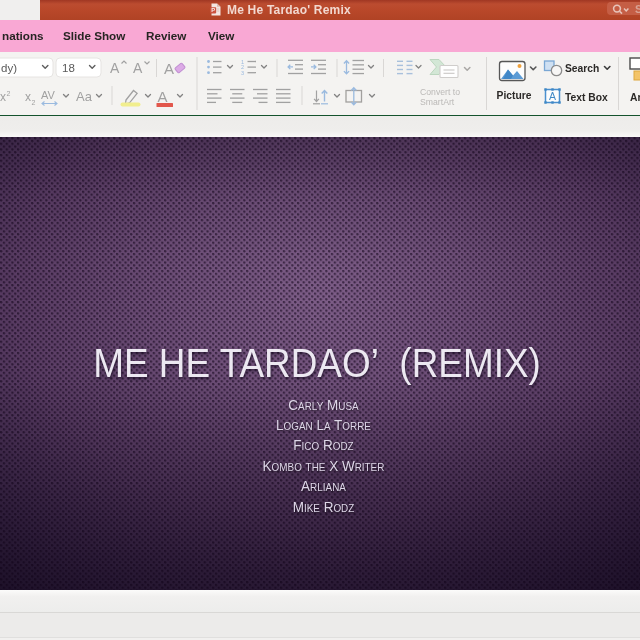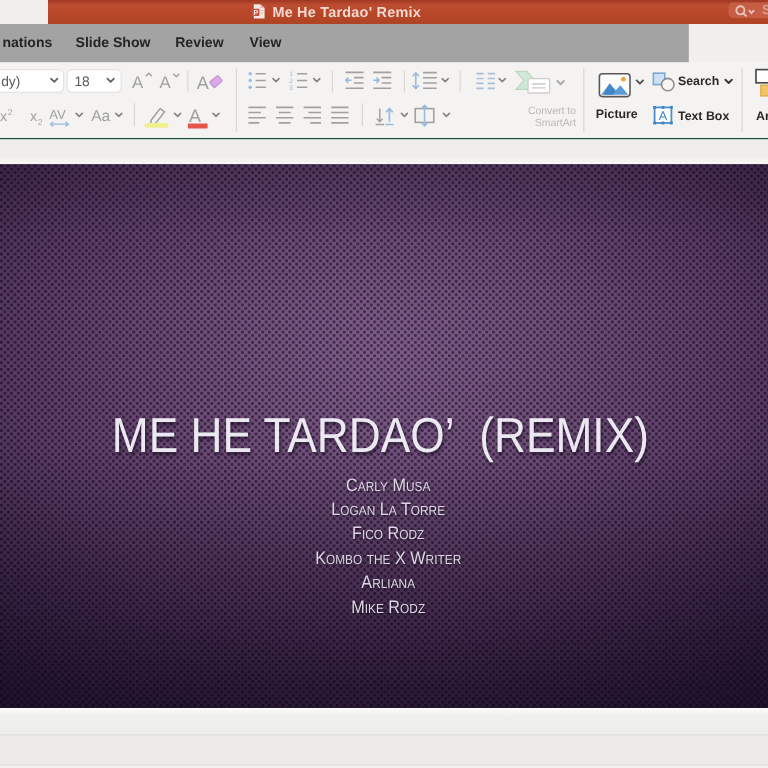--- a/index.html
+++ b/index.html
@@ -5,26 +5,26 @@
   html,body{margin:0;padding:0;}
   body{width:640px;height:640px;overflow:hidden;font-family:"Liberation Sans",sans-serif;background:#f0efee;}
   #app{position:relative;width:640px;height:640px;overflow:hidden;}
   
   #titlebar{position:absolute;left:0;top:0;width:640px;height:20px;background:linear-gradient(#a03723,#bc4c30 20%,#b84729 55%,#b04325 100%);margin-left:40px;}
   #titletxt{position:absolute;left:187px;top:3px;font-size:12px;font-weight:bold;color:#f2d8d0;letter-spacing:0.2px;}
   #docicon{position:absolute;left:170px;top:2.5px;width:11px;height:13px;}
   #searchbox{position:absolute;left:567px;top:2px;width:80px;height:13px;background:#c55e45;border-radius:4px;}
   #searchtxt{position:absolute;left:28px;top:1px;font-size:11px;font-weight:bold;color:#d9a294;}
   
-  #tabbar{position:absolute;left:0;top:20px;width:574px;height:32px;background:#a3a3a3;}
+  #tabbar{position:absolute;left:0;top:20px;width:640px;height:32px;background:#f9a8d4;}
   .tab{position:absolute;top:9px;font-size:11.7px;font-weight:bold;color:#272523;}
   
   #ribbon{position:absolute;left:0;top:52px;width:640px;height:63px;background:#f4f3f1;border-bottom:3px solid #14532d;}
   .rlabel{position:absolute;font-size:10.3px;font-weight:bold;color:#2b2927;}
-  .rsmall{position:absolute;font-size:8.7px;color:#bbb9b7;text-align:right;line-height:9.5px;}
+  .rsmall{position:absolute;font-size:8.7px;color:#bbb9b7;text-align:left;line-height:9.5px;}
   
   #band{position:absolute;left:0;top:116px;width:640px;height:21px;background:linear-gradient(#edecea,#efeeec 70%,#f9f8f7);}
   
   #slide{position:absolute;left:0;top:137px;width:640px;height:453px;
     background-color:#251932;
     background-image:
       radial-gradient(circle 1.15px at 1.15px 1.15px, rgba(16,2,24,0.56) 1.0px, transparent 1.5px),
       radial-gradient(circle 1.15px at 1.15px 1.15px, rgba(16,2,24,0.56) 1.0px, transparent 1.5px),
       linear-gradient(rgba(18,8,28,0.26) 0%, rgba(18,8,28,0.05) 13%, rgba(18,8,28,0) 28%, rgba(18,8,28,0) 52%, rgba(18,8,28,0.30) 78%, rgba(18,8,28,0.55) 100%),
       radial-gradient(ellipse 525px 390px at 50% 35%, #7e5e88 0%, #6e4f78 28%, #593c63 58%, #3e294b 82%, #291a36 100%);

